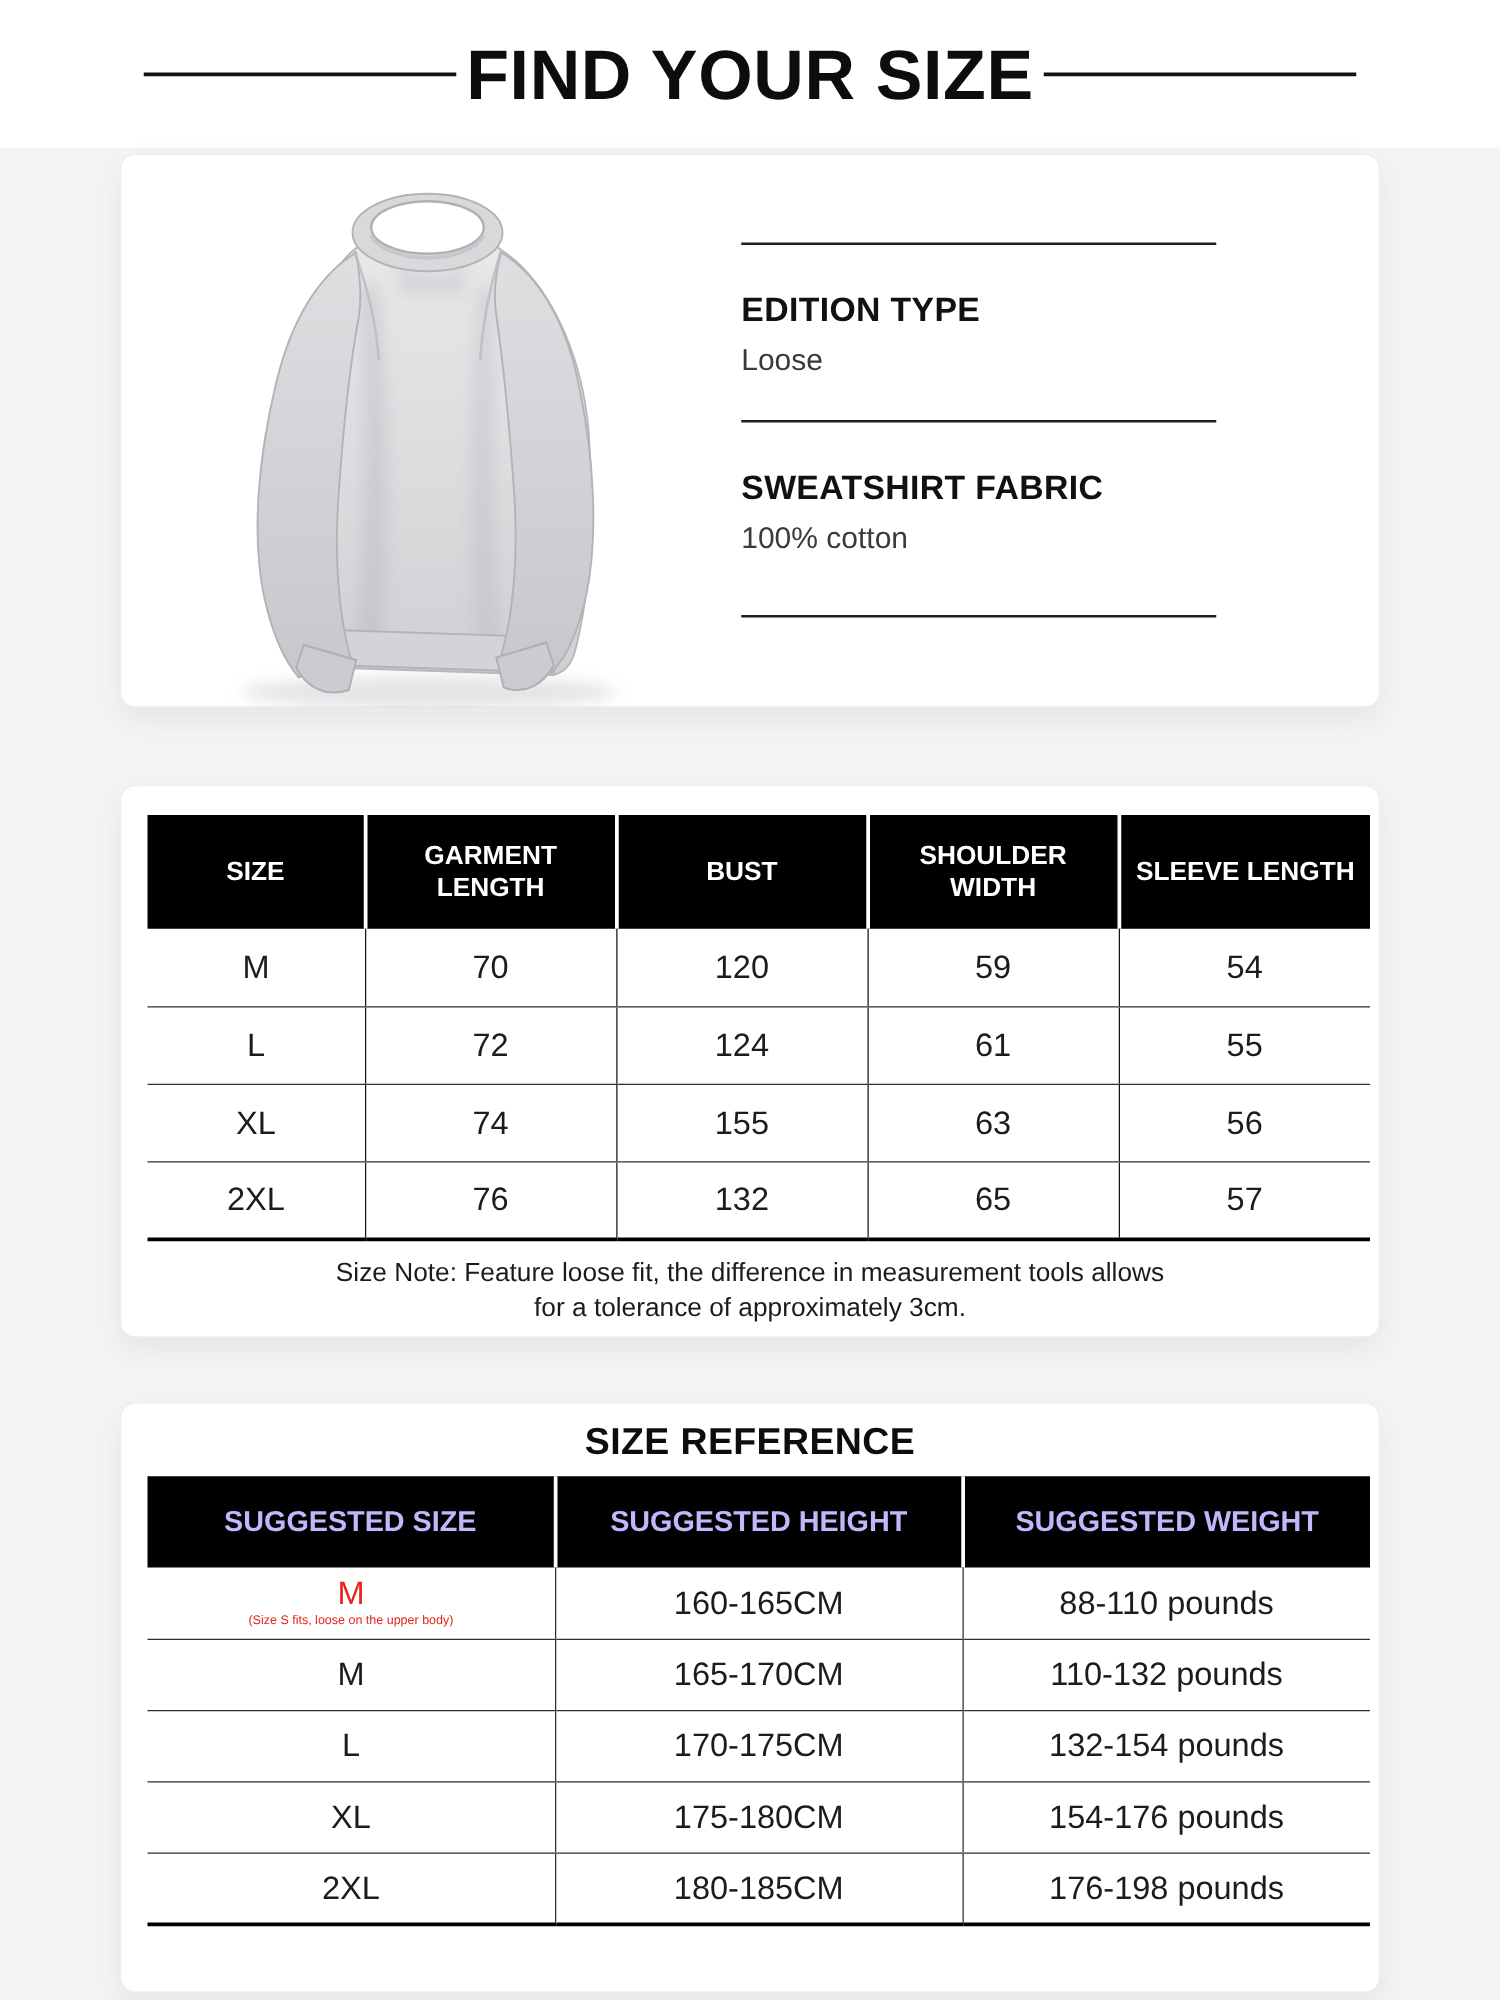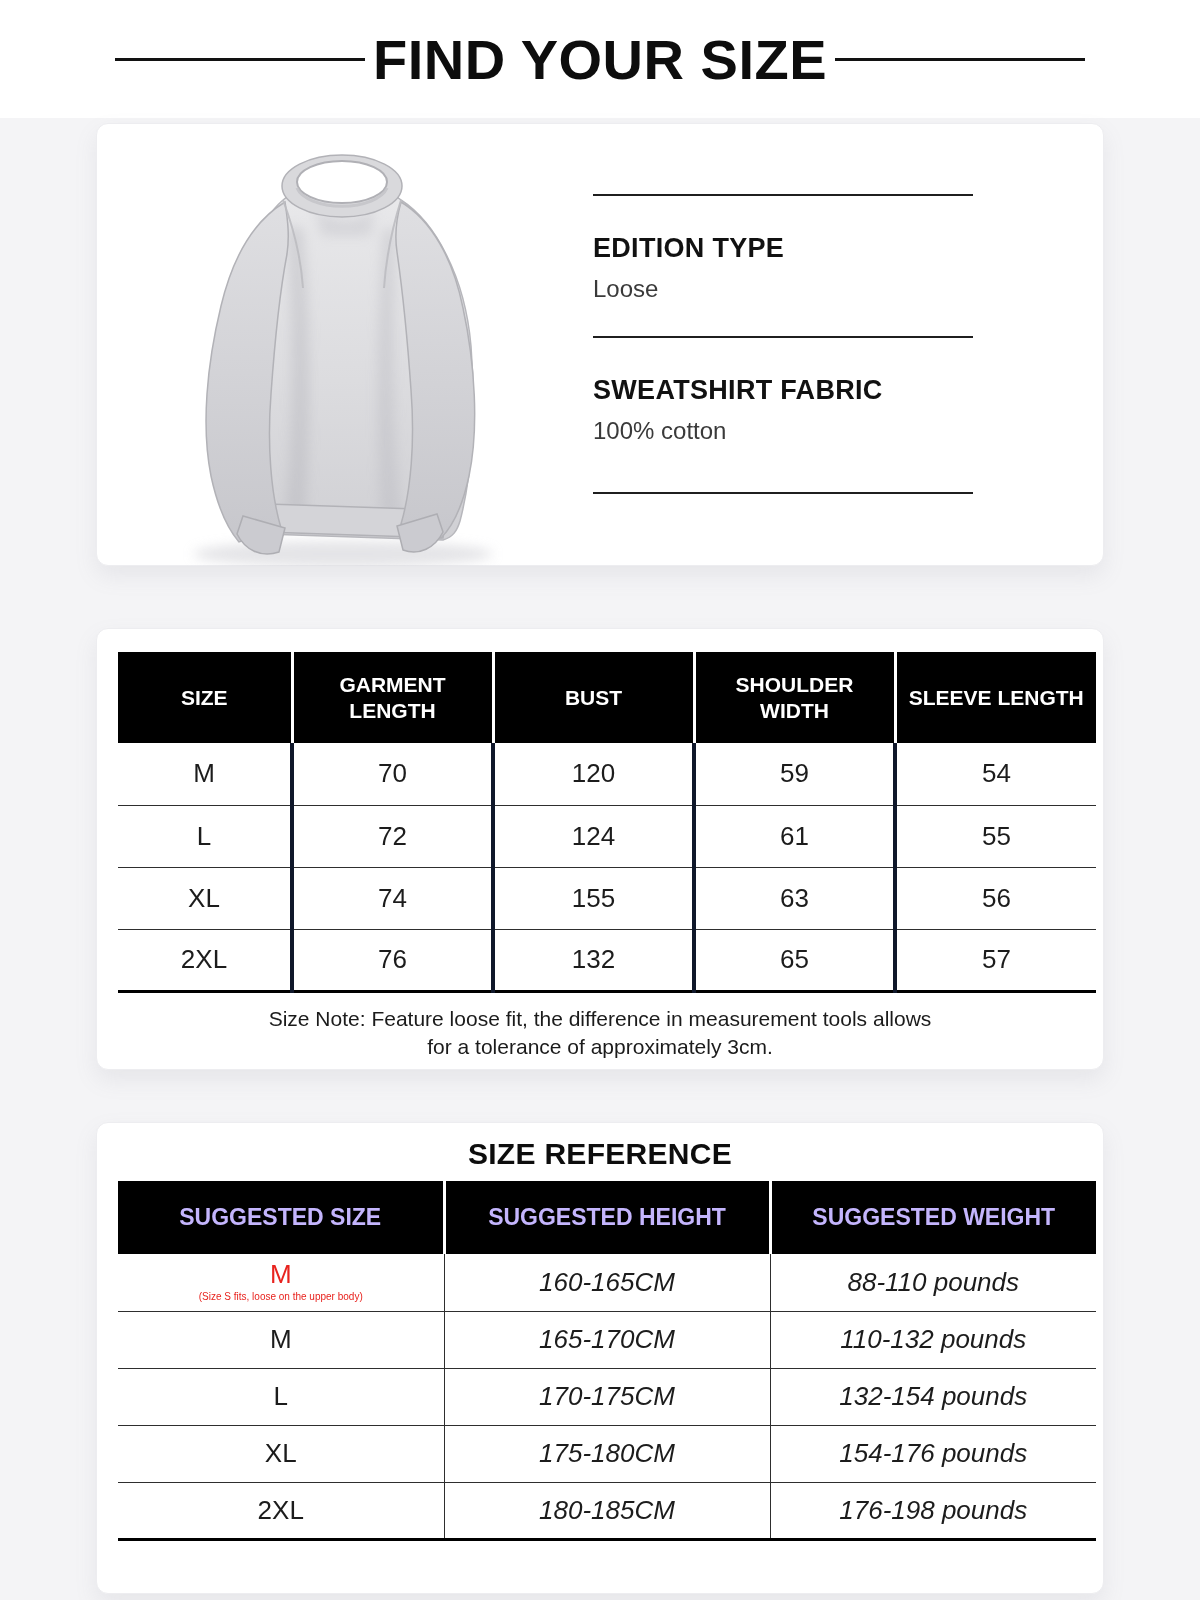--- a/index.html
+++ b/index.html
@@ -45,41 +45,41 @@
   .size-table th {
     background:#000; color:#fff; height:91px; vertical-align:middle;
     font-size:21px; line-height:26px; font-weight:bold; text-align:center; padding:0 8px;
   }
   .size-table th + th { border-left:3px solid #ffffff; }
   .size-table td {
     height:62px; text-align:center; vertical-align:middle;
     font-size:26px; color:#1c1c1c;
     border-bottom:1px solid #2e2e2e;
   }
-  .size-table td + td { border-left:4px solid #0f172a;margin-left:29px; }
+  .size-table td + td { border-left:1px solid #0f172a;margin-left:29px; }
   .size-table tr:last-child td { border-bottom:3px solid #000; }
   .size-note { margin-top:12px; text-align:center; font-size:21px; line-height:28px; color:#1b1b1b; }
   
   h2.ref-title {
     text-align:center; font-size:30px; font-weight:bold; color:#0d0d0d;
     margin:14px 0 10px; line-height:34px; letter-spacing:0.3px;
   }
   .ref-table { width:973px; margin-left:21px; }
   .ref-table col { width:326px; }
   .ref-table th {
     background:#000; color:#c4b5fd; height:73px; vertical-align:middle;
     font-size:23px; font-weight:bold; text-align:center;
   }
   .ref-table th + th { border-left:3px solid #ffffff; }
   .ref-table td {
     height:57px; text-align:center; vertical-align:middle;
     font-size:26px; color:#1c1c1c;
     border-bottom:1px solid #2e2e2e;
   }
-  .ref-table td + td { border-left:1px solid #2e2e2e;font-style:italic; }
+  .ref-table td + td { border-left:1px solid #2e2e2e; }
   .ref-table tr:last-child td { border-bottom:3px solid #000; }
   .ref-table td .cell-main { font-size:26px; line-height:28px; }
   .ref-table td .cell-sub { font-size:10px; line-height:17px; }
   .ref-table td.highlight .cell-main,
   .ref-table td.highlight .cell-sub { color:#e8231e; }
 </style>
 </head>
 <body>
 
 <div class="title-band">

